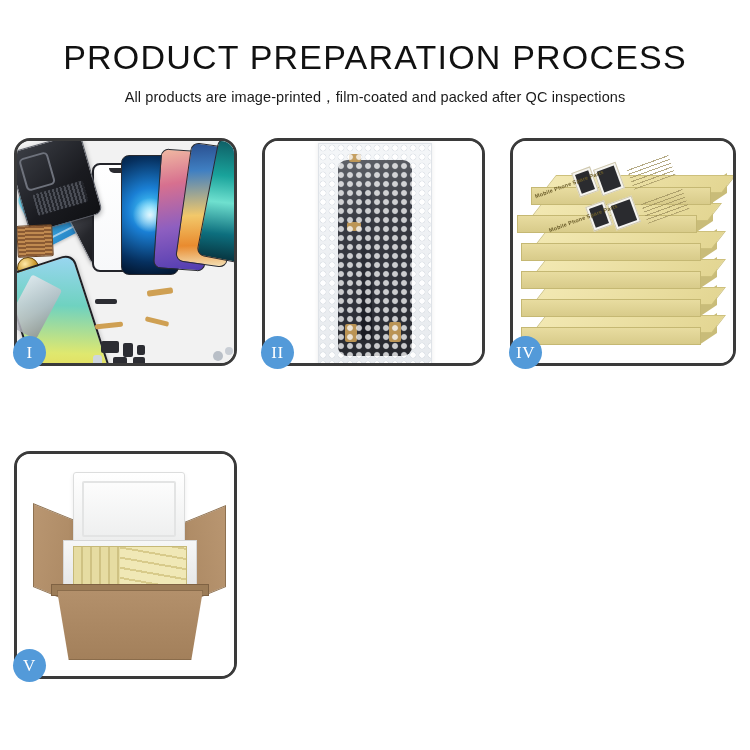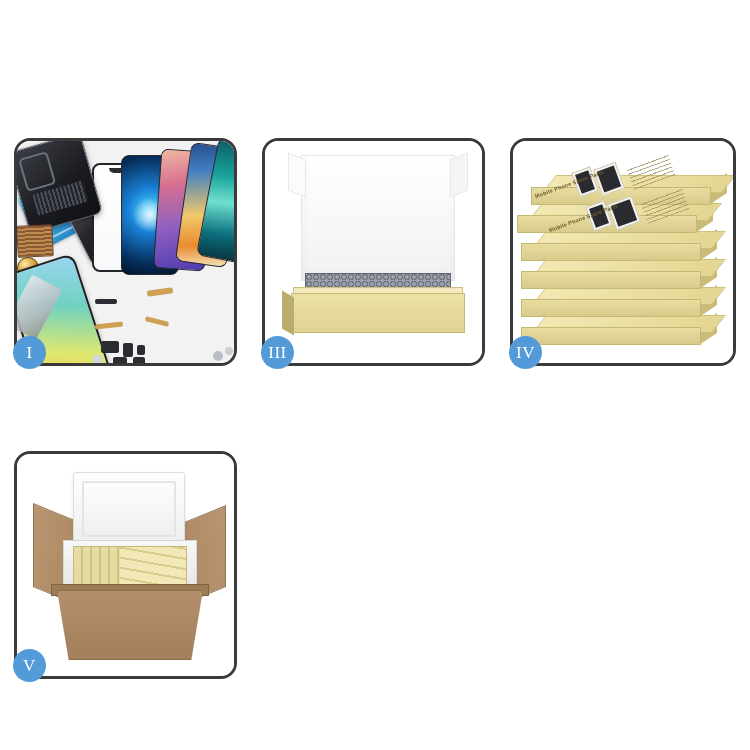--- a/index.html
+++ b/index.html
@@ -344,20 +344,22 @@
     background:linear-gradient(#c0a07c,#a98868);
     border:1px solid #8d6f4e;
     clip-path:polygon(0 12%,100% 0,100% 84%,0 100%);
   }
   .c-tab{position:absolute;background:#9d7d5a;opacity:.85;}
 </style>
 </head>
 <body>
 
 <div class="header">
+  <div class="title">PRODUCT PREPARATION PROCESS</div>
+  <div class="subtitle">All products are image-printed，film-coated and packed after QC inspections</div>
 </div>
 
 <div class="grid">
 
   <div class="panel">
     <div class="panel-inner p1">
       <div class="ph i-film"></div>
       <div class="ph i-darkph"></div>
       <div class="ph i-glass"></div>
       <div class="ph i-blue"></div>
@@ -378,30 +380,35 @@
       <span class="dot" style="left:76px;top:214px;width:9px;height:16px;border-radius:3px;background:#cfd6dd;"></span>
       <span class="flex" style="left:130px;top:148px;width:26px;height:6px;transform:rotate(-8deg);"></span>
       <span class="flex" style="left:128px;top:178px;width:24px;height:5px;transform:rotate(14deg);"></span>
       <span class="flex" style="left:78px;top:182px;width:28px;height:5px;transform:rotate(-6deg);"></span>
       <span class="dot" style="left:196px;top:210px;width:10px;height:10px;border-radius:50%;background:#b9bfc7;"></span>
       <span class="dot" style="left:208px;top:206px;width:8px;height:8px;border-radius:50%;background:#c9ced5;"></span>
     </div>
     <div class="badge">I</div>
   </div>
 
-
   <div class="panel">
-    <div class="panel-inner p3">
-      <div class="b3-lid"></div>
-      <div class="b3-inner"></div>
-      <div class="b3-lip"></div>
-      <div class="b3-front"></div>
+    <div class="panel-inner p2">
+      <div class="bw-bag">
+        <div class="bw-part"></div>
+        <div class="bw-ribbon"></div>
+        <span class="bw-pad" style="left:30px;top:10px;width:12px;height:8px;"></span>
+        <span class="bw-pad" style="left:28px;top:78px;width:14px;height:9px;"></span>
+        <span class="bw-pad" style="left:26px;top:180px;width:12px;height:18px;"></span>
+        <span class="bw-pad" style="left:70px;top:178px;width:12px;height:20px;"></span>
+        <div class="bw-overlay"></div>
+      </div>
     </div>
-    <div class="badge">III</div>
+    <div class="badge">II</div>
   </div>
+
 
   <div class="panel">
     <div class="panel-inner p4">
       <div class="stack">
         <div class="sb" style="top:152px;">
           <div class="side"></div>
             <div class="top"></div>
             <div class="front"></div>
         </div>
         <div class="sb" style="top:124px;">

